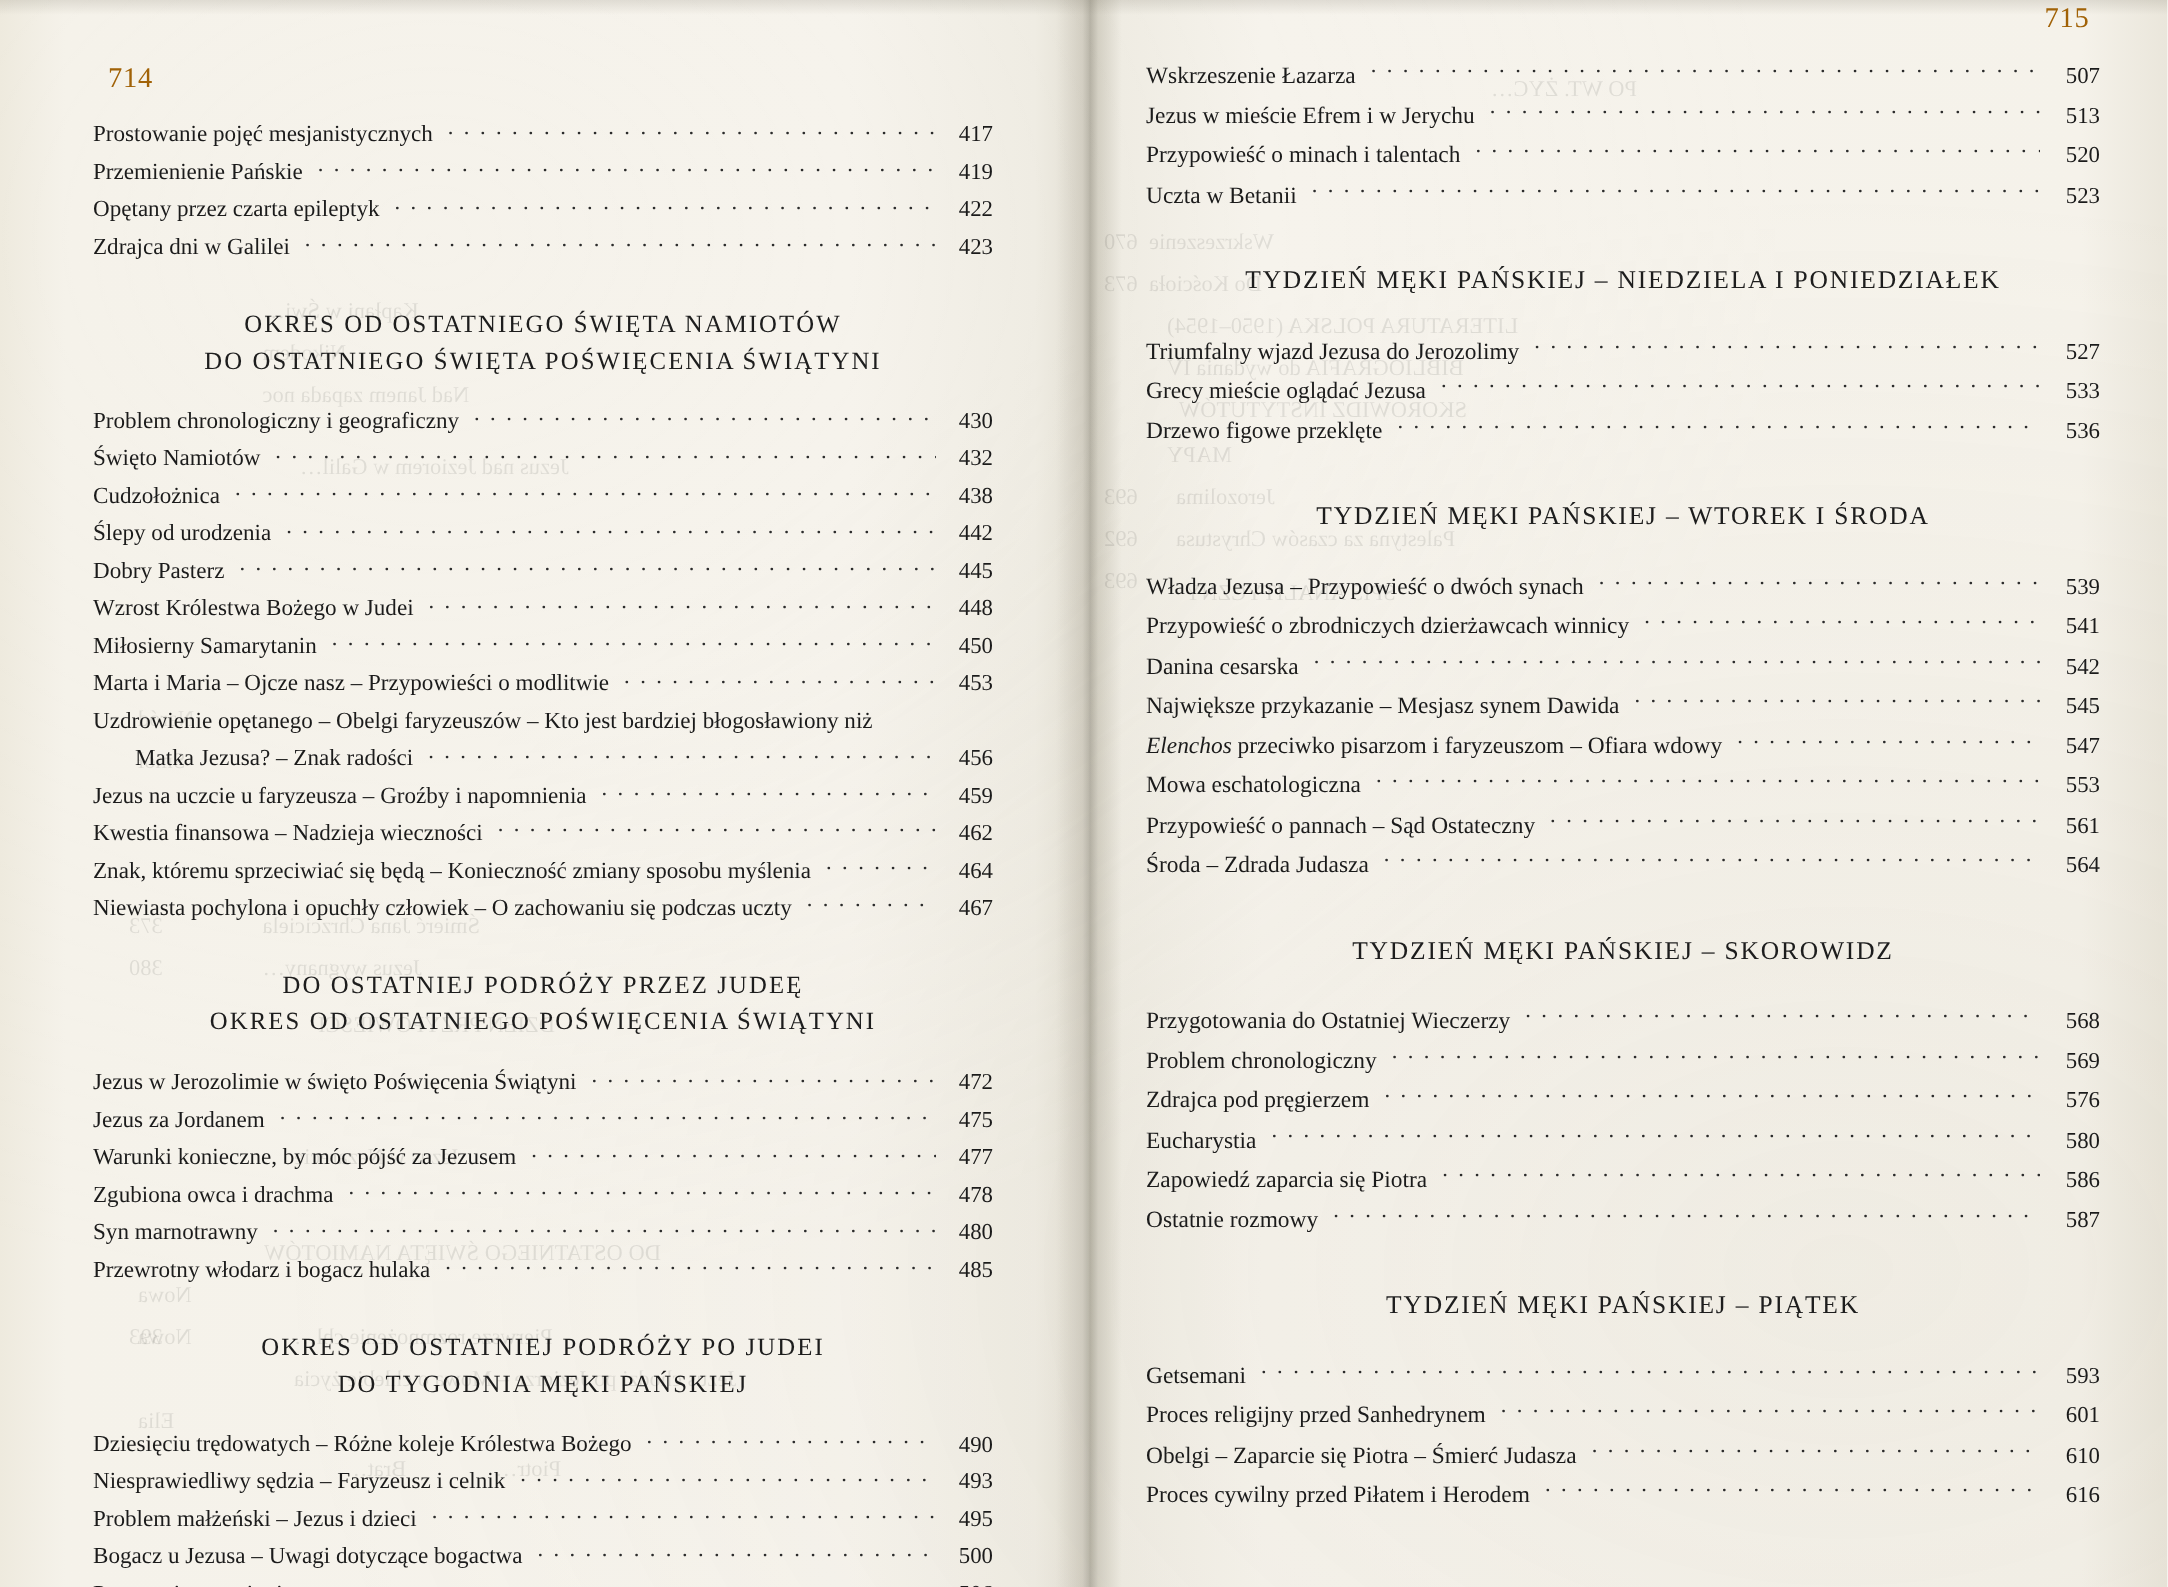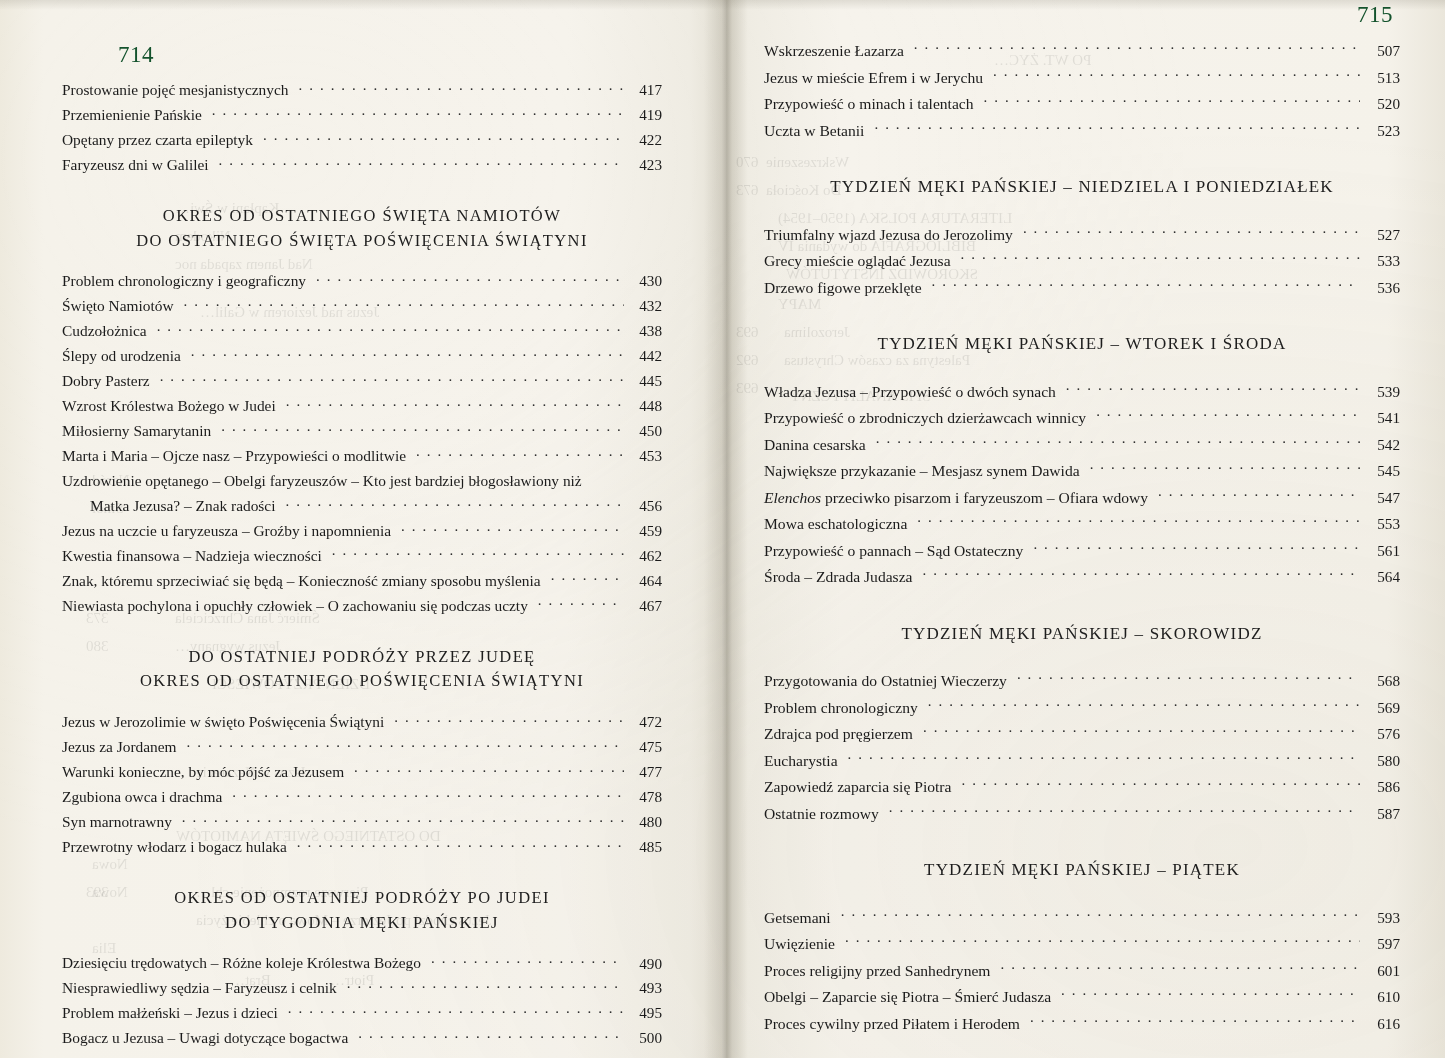--- a/index.html
+++ b/index.html
@@ -49,25 +49,25 @@
   .content {
     position: absolute;
     top: 0;
     height: 1058px;
   }
   .content.left  { left: 0;    width: 726px; }
   .content.right { left: 726px; width: 719px; }
 
   .folio {
     position: absolute;
-    font-size: 23px;
+    font-size: 19px;
     letter-spacing: 0.5px;
-    color: #14532d;
-  }
-  .folio.left  { left: 72px;  top: 42px; margin-left: 46px; }
+    color: #a16207;
+  }
+  .folio.left  { left: 72px;  top: 42px; }
   .folio.right { right: 52px; top: 2px; }
 
   .col {
     position: absolute;
     top: 0;
   }
   .col.left  { left: 62px;  width: 600px; top: 78px; }
   .col.right { left: 38px;  width: 636px; top: 38px; }
 
   .section-head {
@@ -173,21 +173,21 @@
             <span class="label">Przemienienie Pańskie</span>
             <span class="leaders"></span>
             <span class="page-no">419</span>
           </div>
           <div class="entry">
             <span class="label">Opętany przez czarta epileptyk</span>
             <span class="leaders"></span>
             <span class="page-no">422</span>
           </div>
           <div class="entry">
-            <span class="label">Faryzeusz dni w Galilei</span>
+            <span class="label">Zdrajca dni w Galilei</span>
             <span class="leaders"></span>
             <span class="page-no">423</span>
           </div>
         </div>
         <div class="section-head">
           <div>OKRES OD OSTATNIEGO ŚWIĘTA NAMIOTÓW</div>
           <div>DO OSTATNIEGO ŚWIĘTA POŚWIĘCENIA ŚWIĄTYNI</div>
         </div>
         <div>
           <div class="entry">
@@ -480,25 +480,20 @@
         <div class="section-head">
           <div>TYDZIEŃ MĘKI PAŃSKIEJ – PIĄTEK</div>
         </div>
         <div>
           <div class="entry">
             <span class="label">Getsemani</span>
             <span class="leaders"></span>
             <span class="page-no">593</span>
           </div>
           <div class="entry">
-            <span class="label">Uwięzienie</span>
-            <span class="leaders"></span>
-            <span class="page-no">597</span>
-          </div>
-          <div class="entry">
             <span class="label">Proces religijny przed Sanhedrynem</span>
             <span class="leaders"></span>
             <span class="page-no">601</span>
           </div>
           <div class="entry">
             <span class="label">Obelgi – Zaparcie się Piotra – Śmierć Judasza</span>
             <span class="leaders"></span>
             <span class="page-no">610</span>
           </div>
           <div class="entry">

